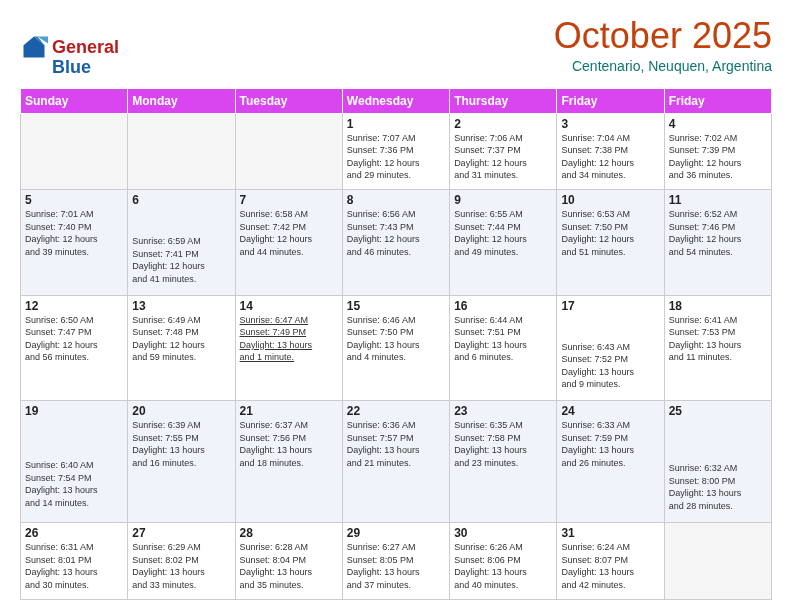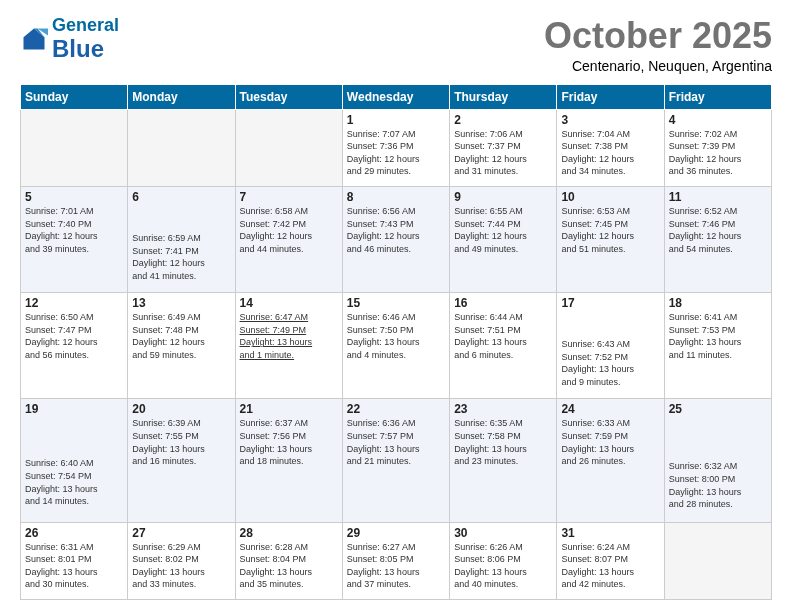--- a/index.html
+++ b/index.html
@@ -29,54 +29,55 @@
       gap: 4px;
     }
     .logo-text {
       display: flex;
       flex-direction: column;
       line-height: 1.1;
     }
     .logo-general {
       font-size: 18px;
       font-weight: bold;
-      color: #0369a1;
+      color: #b91c1c;
+      margin-top: 22px;
     }
     .logo-blue {
-      font-size: 24px;
+      font-size: 18px;
       font-weight: bold;
       color: #1a5fa8;
     }
     .logo-icon {
       width: 28px;
       height: 28px;
     }
     .title-block {
       text-align: right;
     }
     .month-title {
       font-size: 36px;
-      font-weight: bold;
-      color: #737373;
+      font-weight: normal;
+      color: #c2410c;
       line-height: 1.1;
       text-align: right;
     }
     .location {
       font-size: 14px;
-      color: #000000;
+      color: #0f766e;
       margin-top: 2px;
     }
     .calendar {
       flex: 1;
       border-collapse: collapse;
       width: 100%;
       table-layout: fixed;
     }
     .calendar th {
-      background: #0369a1;
+      background: #d946ef;
       color: #fff;
       font-size: 12px;
       font-weight: bold;
       padding: 5px 4px;
       text-align: left;
       border: 1px solid #fff;
     }
     .calendar td {
       border: 1px solid #ccc;
       vertical-align: top;
@@ -208,21 +209,21 @@
           <td>
             <span class="day-num">9</span>
             <div class="day-info" style="white-space: pre-line;">Sunrise: 6:55 AM
 Sunset: 7:44 PM
 Daylight: 12 hours
 and 49 minutes.</div>
           </td>
           <td>
             <span class="day-num">10</span>
             <div class="day-info" style="white-space: pre-line;">Sunrise: 6:53 AM
-Sunset: 7:45 PM
+Sunset: 7:50 PM
 Daylight: 12 hours
 and 51 minutes.</div>
           </td>
           <td>
             <span class="day-num">11</span>
             <div class="day-info" style="white-space: pre-line;">Sunrise: 6:52 AM
 Sunset: 7:46 PM
 Daylight: 12 hours
 and 54 minutes.</div>
           </td>

